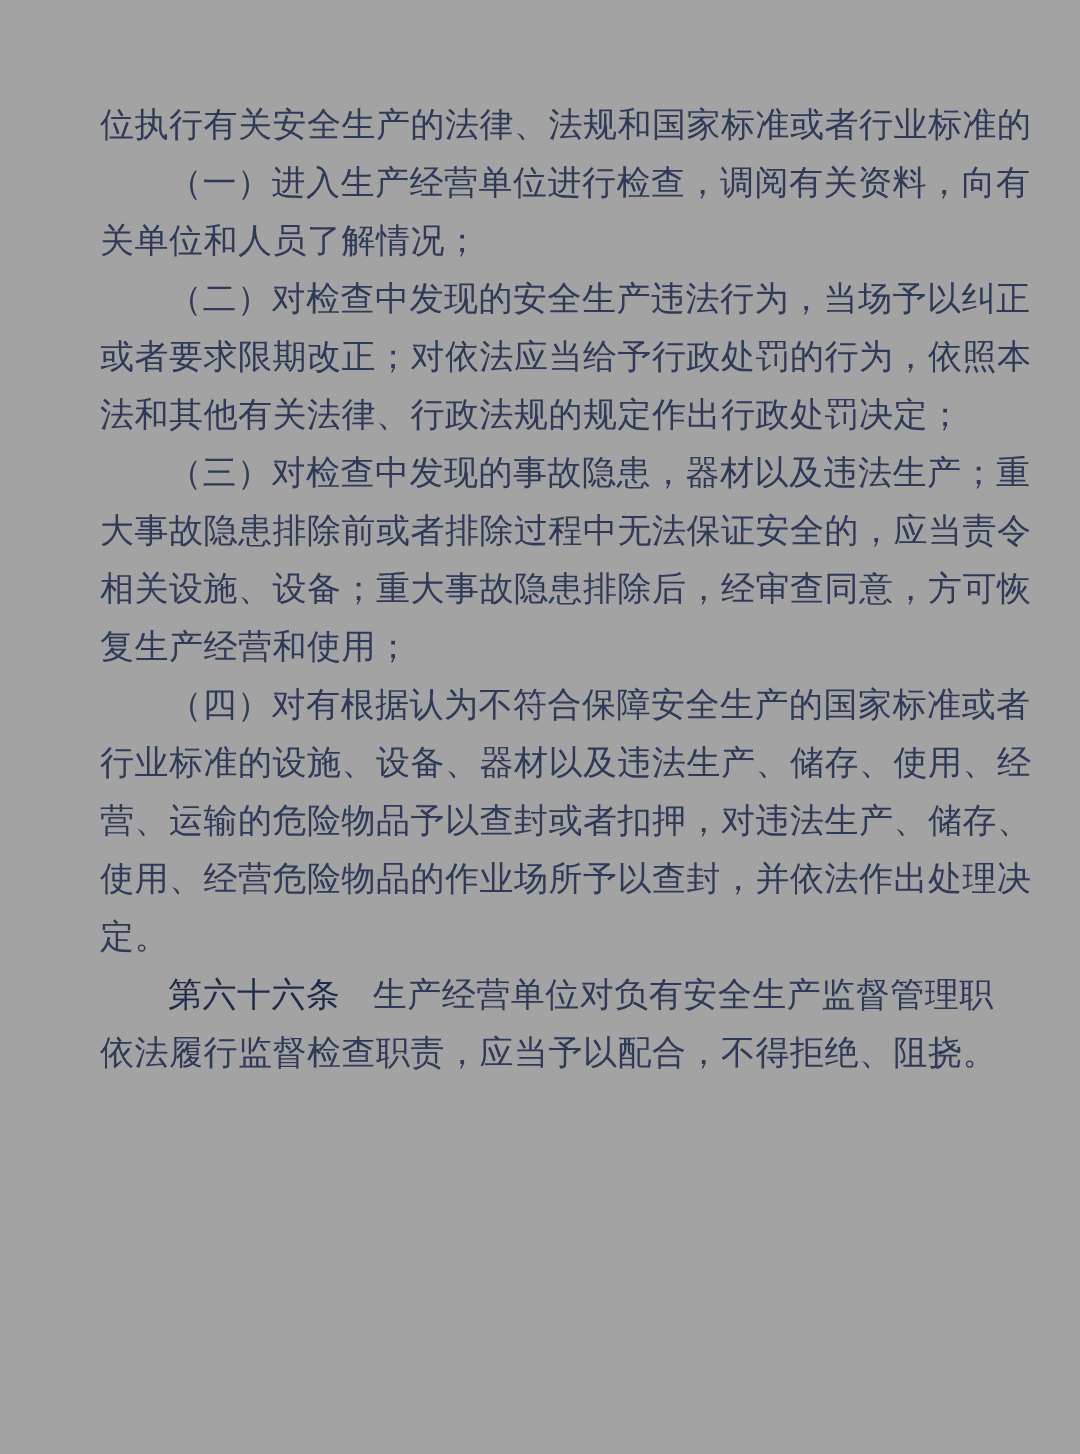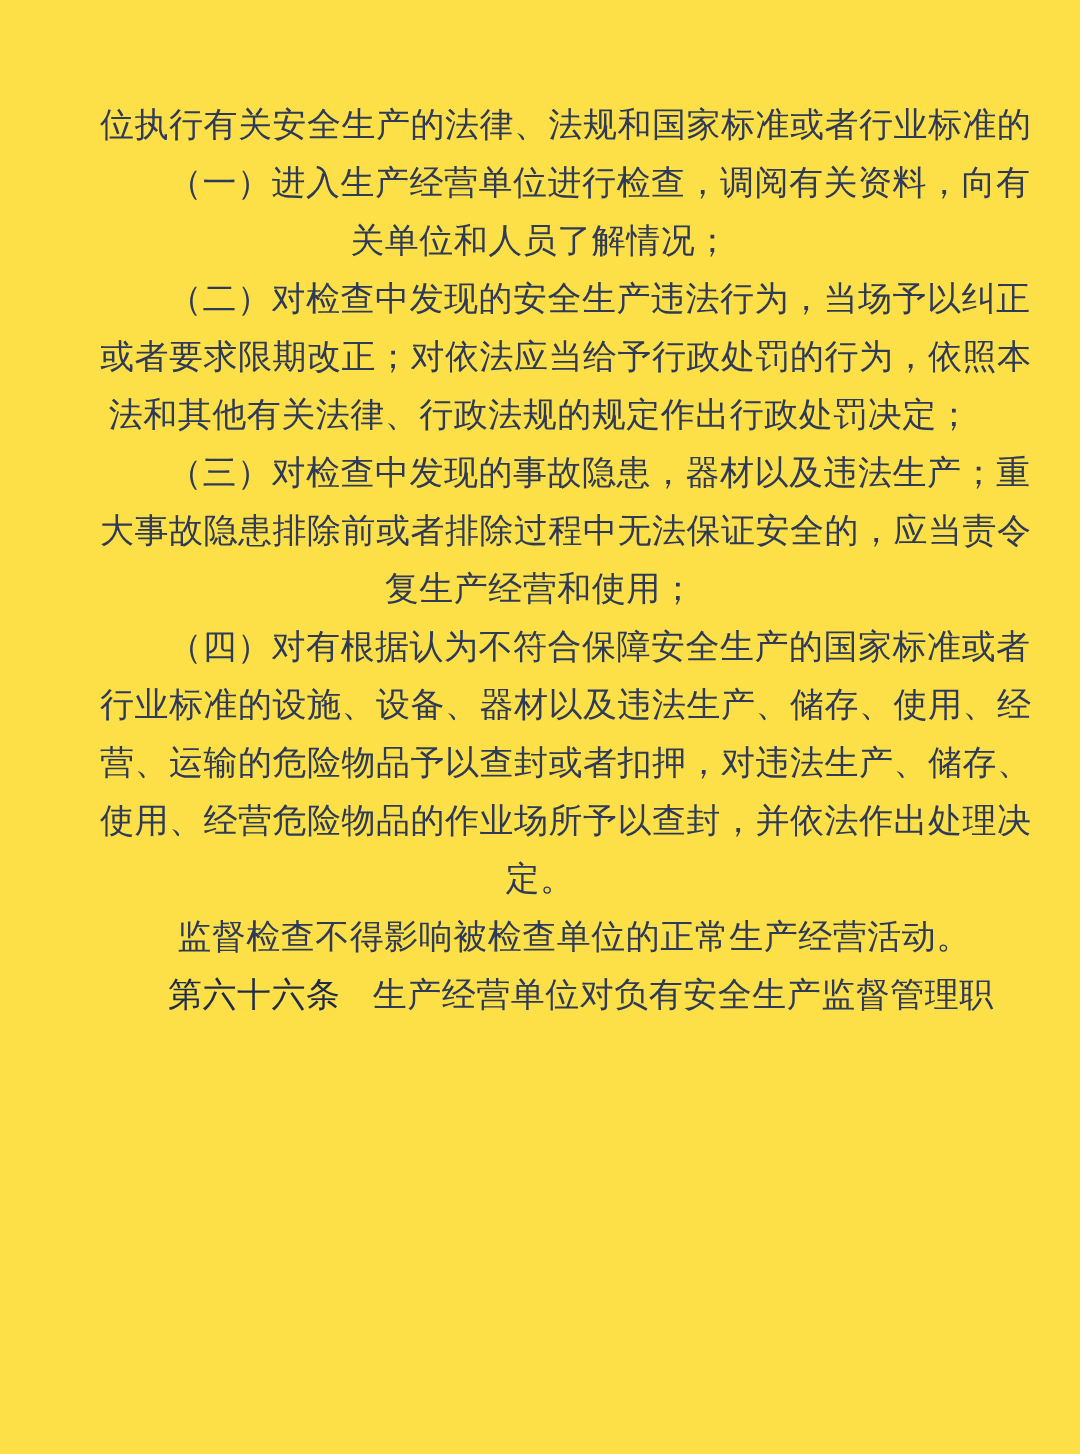--- a/index.html
+++ b/index.html
@@ -5,24 +5,23 @@
   html, body {
     margin: 0;
     padding: 0;
     background: #ffffff;
   }
   .page {
     position: relative;
     width: 1080px;
     height: 1454px;
     margin: 0 auto;
-    background: #fde047;
+    background: #a3a3a3;
     overflow: hidden;
     font-family: "Liberation Serif", "DejaVu Serif", serif;
-    text-align: center;
   }
   .text-block {
     position: absolute;
     top: 96px;
     left: 100px;
     width: 880px;
   }
   .line {
     font-size: 34px;
     line-height: 58px;
@@ -45,22 +44,23 @@
 <div class="page">
   <div class="text-block">
     <div class="line">位执行有关安全生产的法律、法规和国家标准或者行业标准的</div>
     <div class="line indent">（一）进入生产经营单位进行检查，调阅有关资料，向有</div>
     <div class="line">关单位和人员了解情况；</div>
     <div class="line indent">（二）对检查中发现的安全生产违法行为，当场予以纠正</div>
     <div class="line">或者要求限期改正；对依法应当给予行政处罚的行为，依照本</div>
     <div class="line">法和其他有关法律、行政法规的规定作出行政处罚决定；</div>
     <div class="line indent">（三）对检查中发现的事故隐患，器材以及违法生产；重</div>
     <div class="line">大事故隐患排除前或者排除过程中无法保证安全的，应当责令</div>
+    <div class="line">相关设施、设备；重大事故隐患排除后，经审查同意，方可恢</div>
     <div class="line">复生产经营和使用；</div>
     <div class="line indent">（四）对有根据认为不符合保障安全生产的国家标准或者</div>
     <div class="line">行业标准的设施、设备、器材以及违法生产、储存、使用、经</div>
     <div class="line">营、运输的危险物品予以查封或者扣押，对违法生产、储存、</div>
     <div class="line">使用、经营危险物品的作业场所予以查封，并依法作出处理决</div>
     <div class="line">定。</div>
-    <div class="line indent">监督检查不得影响被检查单位的正常生产经营活动。</div>
     <div class="line indent"><span class="article-num">第六十六条</span><span>生产经营单位对负有安全生产监督管理职</span></div>
+    <div class="line">依法履行监督检查职责，应当予以配合，不得拒绝、阻挠。</div>
   </div>
 </div>
 
 </body></html>

